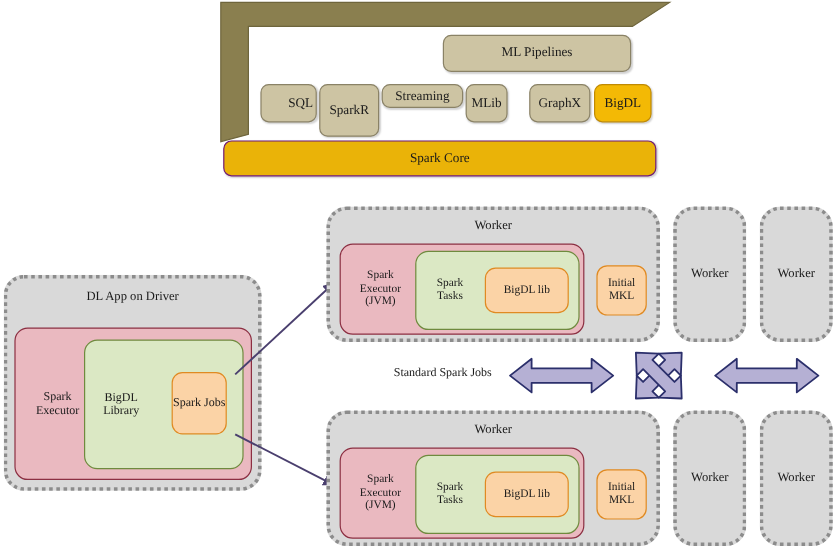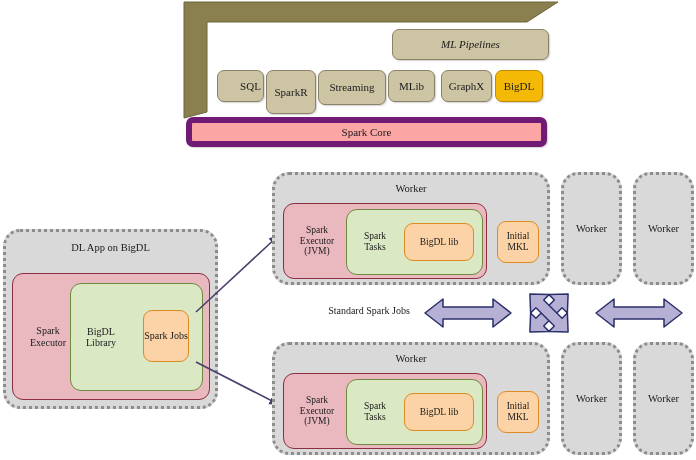--- a/index.html
+++ b/index.html
@@ -11,21 +11,21 @@
   
   .lbl{display:flex;align-items:center;justify-content:center;
        text-align:center;line-height:1.12;}
 
   
   .stackbox{background:#cdc4a3;border:1px solid #8a8266;border-radius:7px;
             font-size:11px;color:#1b1b1b;box-shadow:1px 1px 1.5px rgba(0,0,0,.18);}
   .stackbox.accent{background:#f3b905;border:1px solid #c08a03;}
   .mlpipe{background:#cdc4a3;border:1px solid #8a8266;border-radius:7px;
           font-size:11px;box-shadow:1px 1px 1.5px rgba(0,0,0,.18);}
-  .sparkcore{background:#fca5a5;border:6px solid #701a75;border-radius:7px;
+  .sparkcore{background:#eab308;border:1px solid #701a75;border-radius:7px;
              font-size:11px;box-shadow:1px 1px 1.5px rgba(0,0,0,.18);}
 
   
   .dotted{background:#d9d9d9;border:3px dotted #8c8c8c;border-radius:17px;}
   .pink{background:#eab9c0;border:1.2px solid #8c2f42;border-radius:11px;}
   .green{background:#dbe8c4;border:1.2px solid #6f8a3e;border-radius:11px;}
   .orange{background:#fbd3a6;border:1.4px solid #e08a22;border-radius:9px;}
 
   .t-title{font-size:10.5px;}
   .t-mid{font-size:10px;}
@@ -36,55 +36,55 @@
 </style>
 </head>
 <body>
 
 <div class="stage">
 
   <svg class="abs" style="left:0;top:0;width:696px;height:460px;">
     <polygon points="184,2 558,2 527,22 207,22 207,112 184,118" fill="#8a7f4f" stroke="#6e653c" stroke-width="1"></polygon>
   </svg>
 
-  <div class="abs mlpipe lbl" style="left:392px;top:29px;width:157px;height:31px;font-style:italic;">
+  <div class="abs mlpipe lbl" style="left:369px;top:29px;width:157px;height:31px;">
     <span>ML Pipelines</span>
   </div>
 
   <div class="abs stackbox lbl" style="left:217px;top:70px;width:47px;height:32px;padding-left:20px;">
     <span>SQL</span>
   </div>
 
   <div class="abs stackbox lbl" style="left:266px;top:70px;width:50px;height:44px;">
     <span>SparkR</span>
   </div>
 
-  <div class="abs stackbox lbl" style="left:318px;top:70px;width:68px;height:35px;">
+  <div class="abs stackbox lbl" style="left:318px;top:70px;width:68px;height:20px;">
     <span>Streaming</span>
   </div>
 
-  <div class="abs stackbox lbl" style="left:388px;top:70px;width:47px;height:32px;">
+  <div class="abs stackbox lbl" style="left:388px;top:70px;width:35px;height:32px;">
     <span>MLib</span>
   </div>
 
   <div class="abs stackbox lbl" style="left:441px;top:70px;width:51px;height:32px;">
     <span>GraphX</span>
   </div>
 
   <div class="abs stackbox accent lbl" style="left:495px;top:70px;width:48px;height:32px;">
     <span>BigDL</span>
   </div>
 
   <div class="abs sparkcore lbl" style="left:186px;top:117px;width:361px;height:30px;">
     <span>Spark Core</span>
   </div>
 
   <div class="abs dotted" style="left:3px;top:229px;width:215px;height:180px;">
     <div class="abs lbl t-title" style="left:0;top:8px;width:100%;height:16px;">
-      <span>DL App on BigDL</span>
+      <span>DL App on Driver</span>
     </div>
   </div>
 
   <div class="abs pink" style="left:12px;top:273px;width:198px;height:127px;">
     <div class="abs lbl t-mid" style="left:4px;top:0;width:62px;height:100%;flex-direction:column;">
       <span>Spark</span>
       <span>Executor</span>
     </div>
   </div>
 

